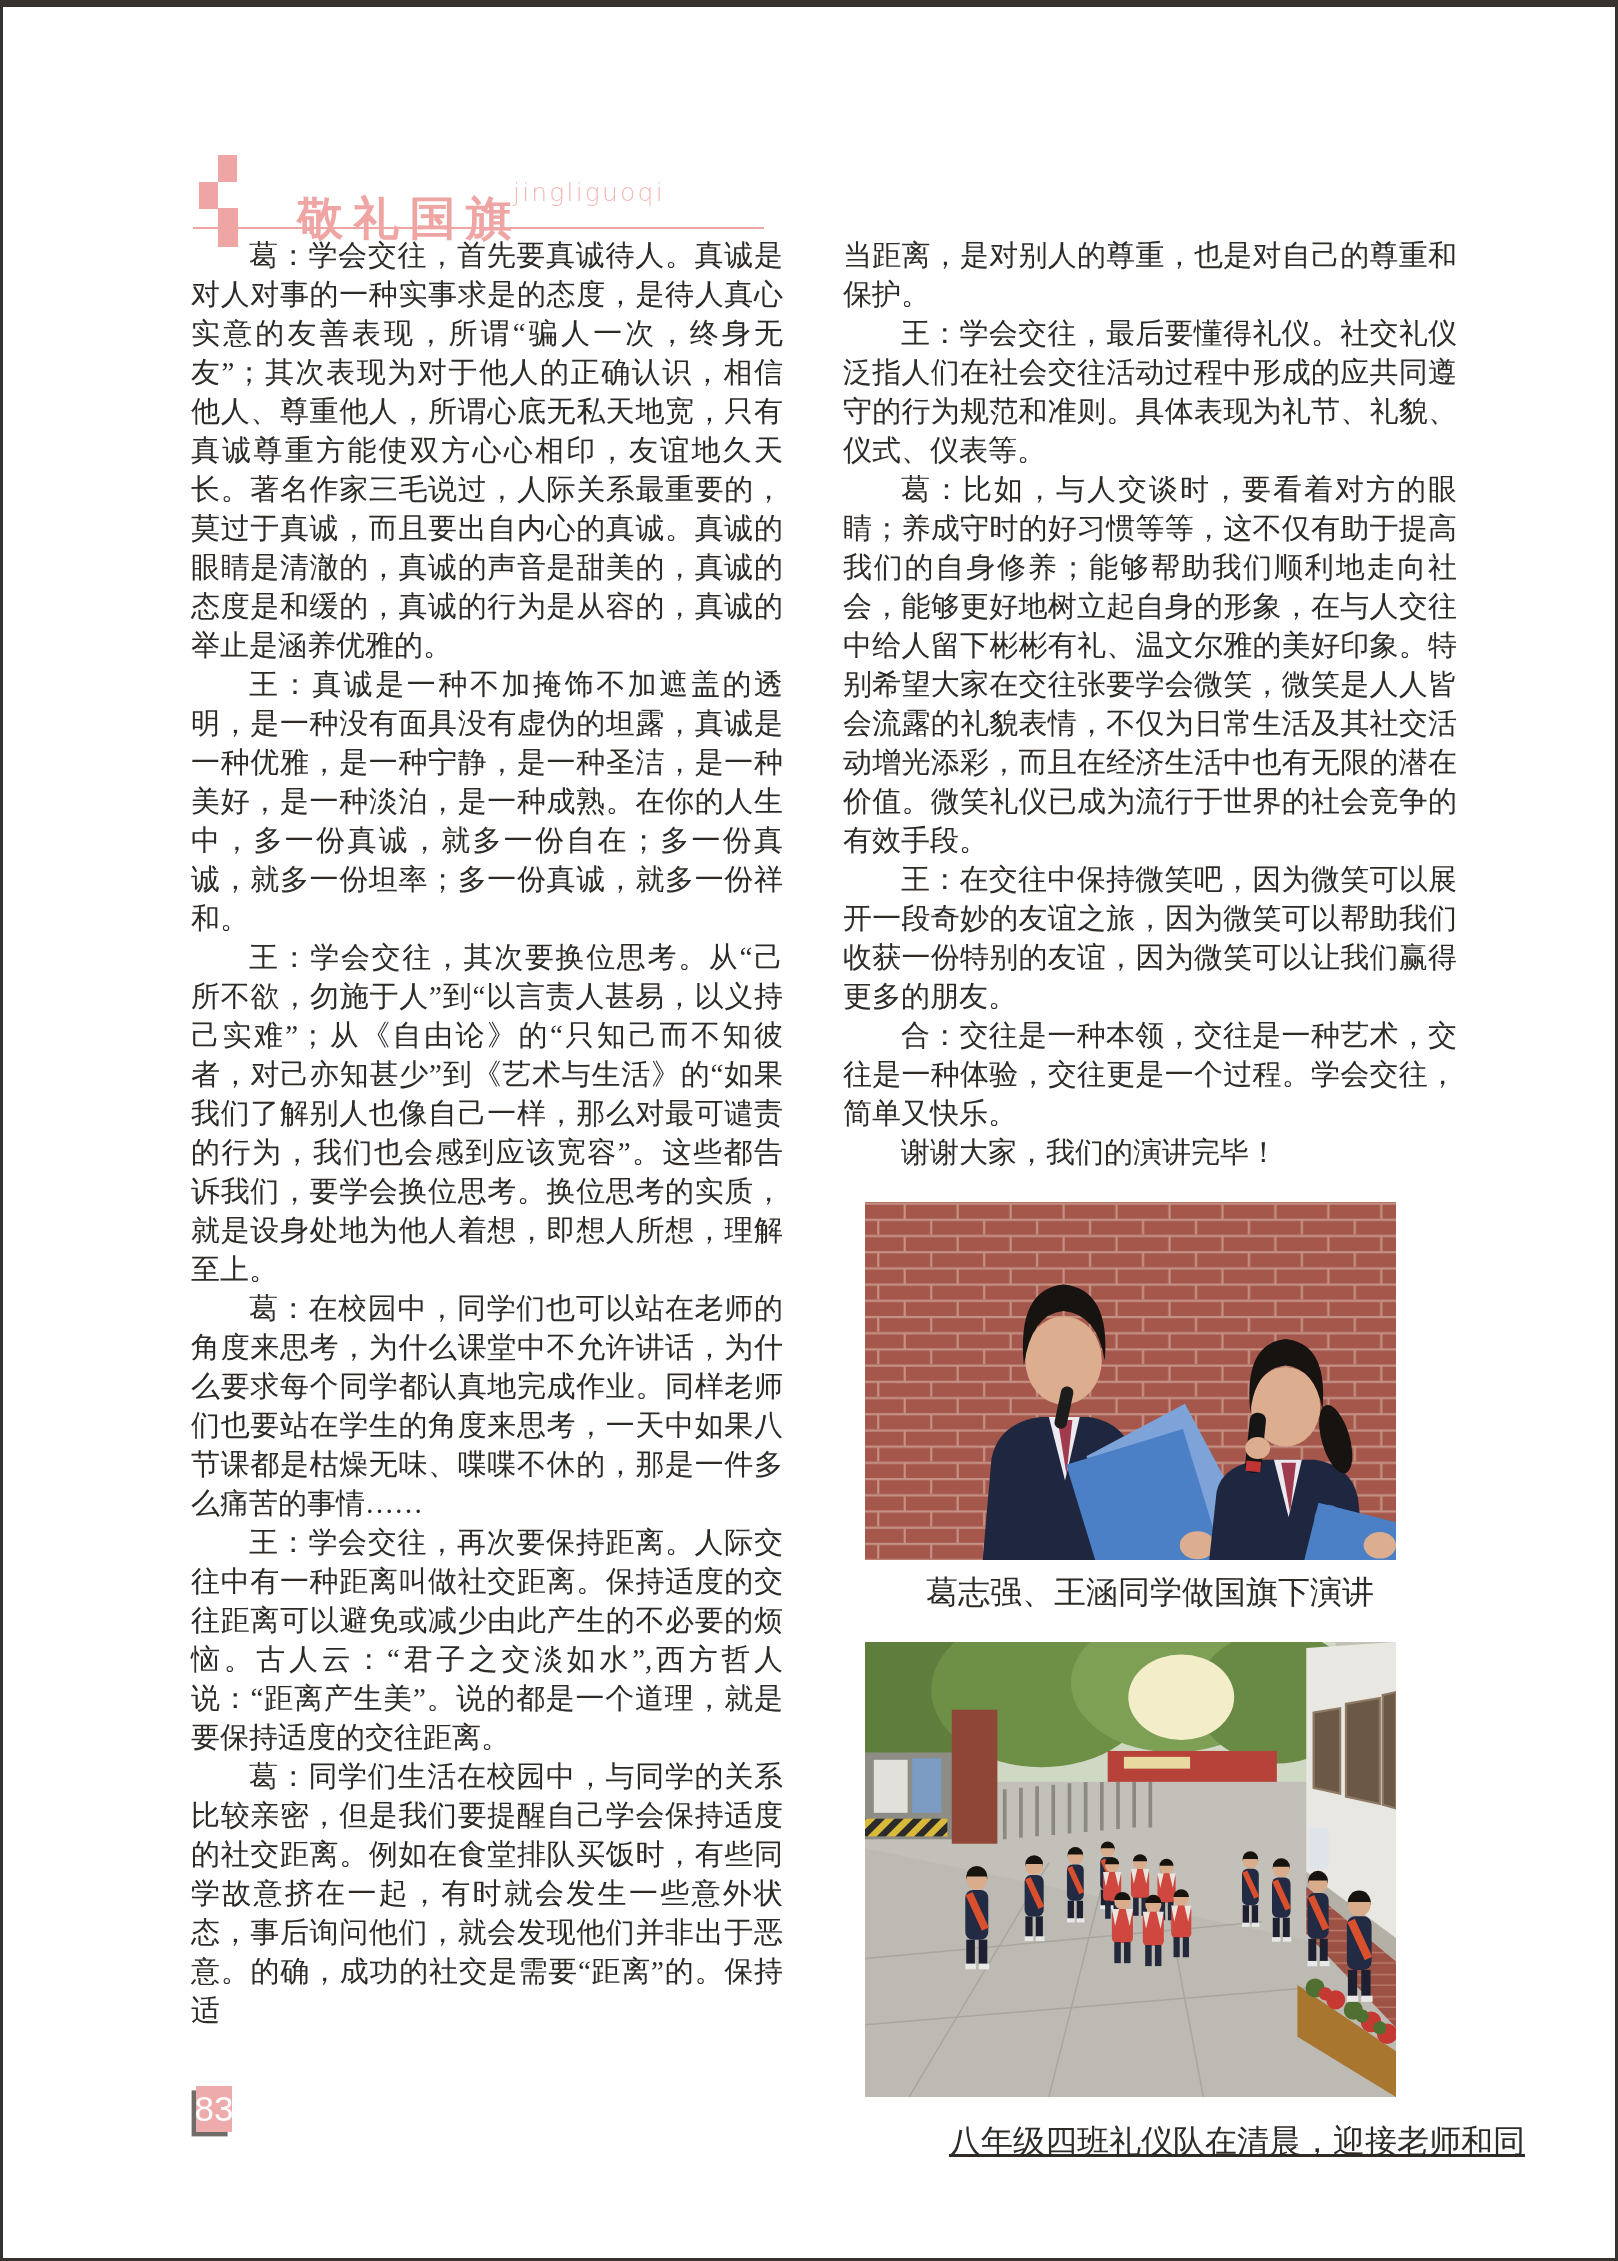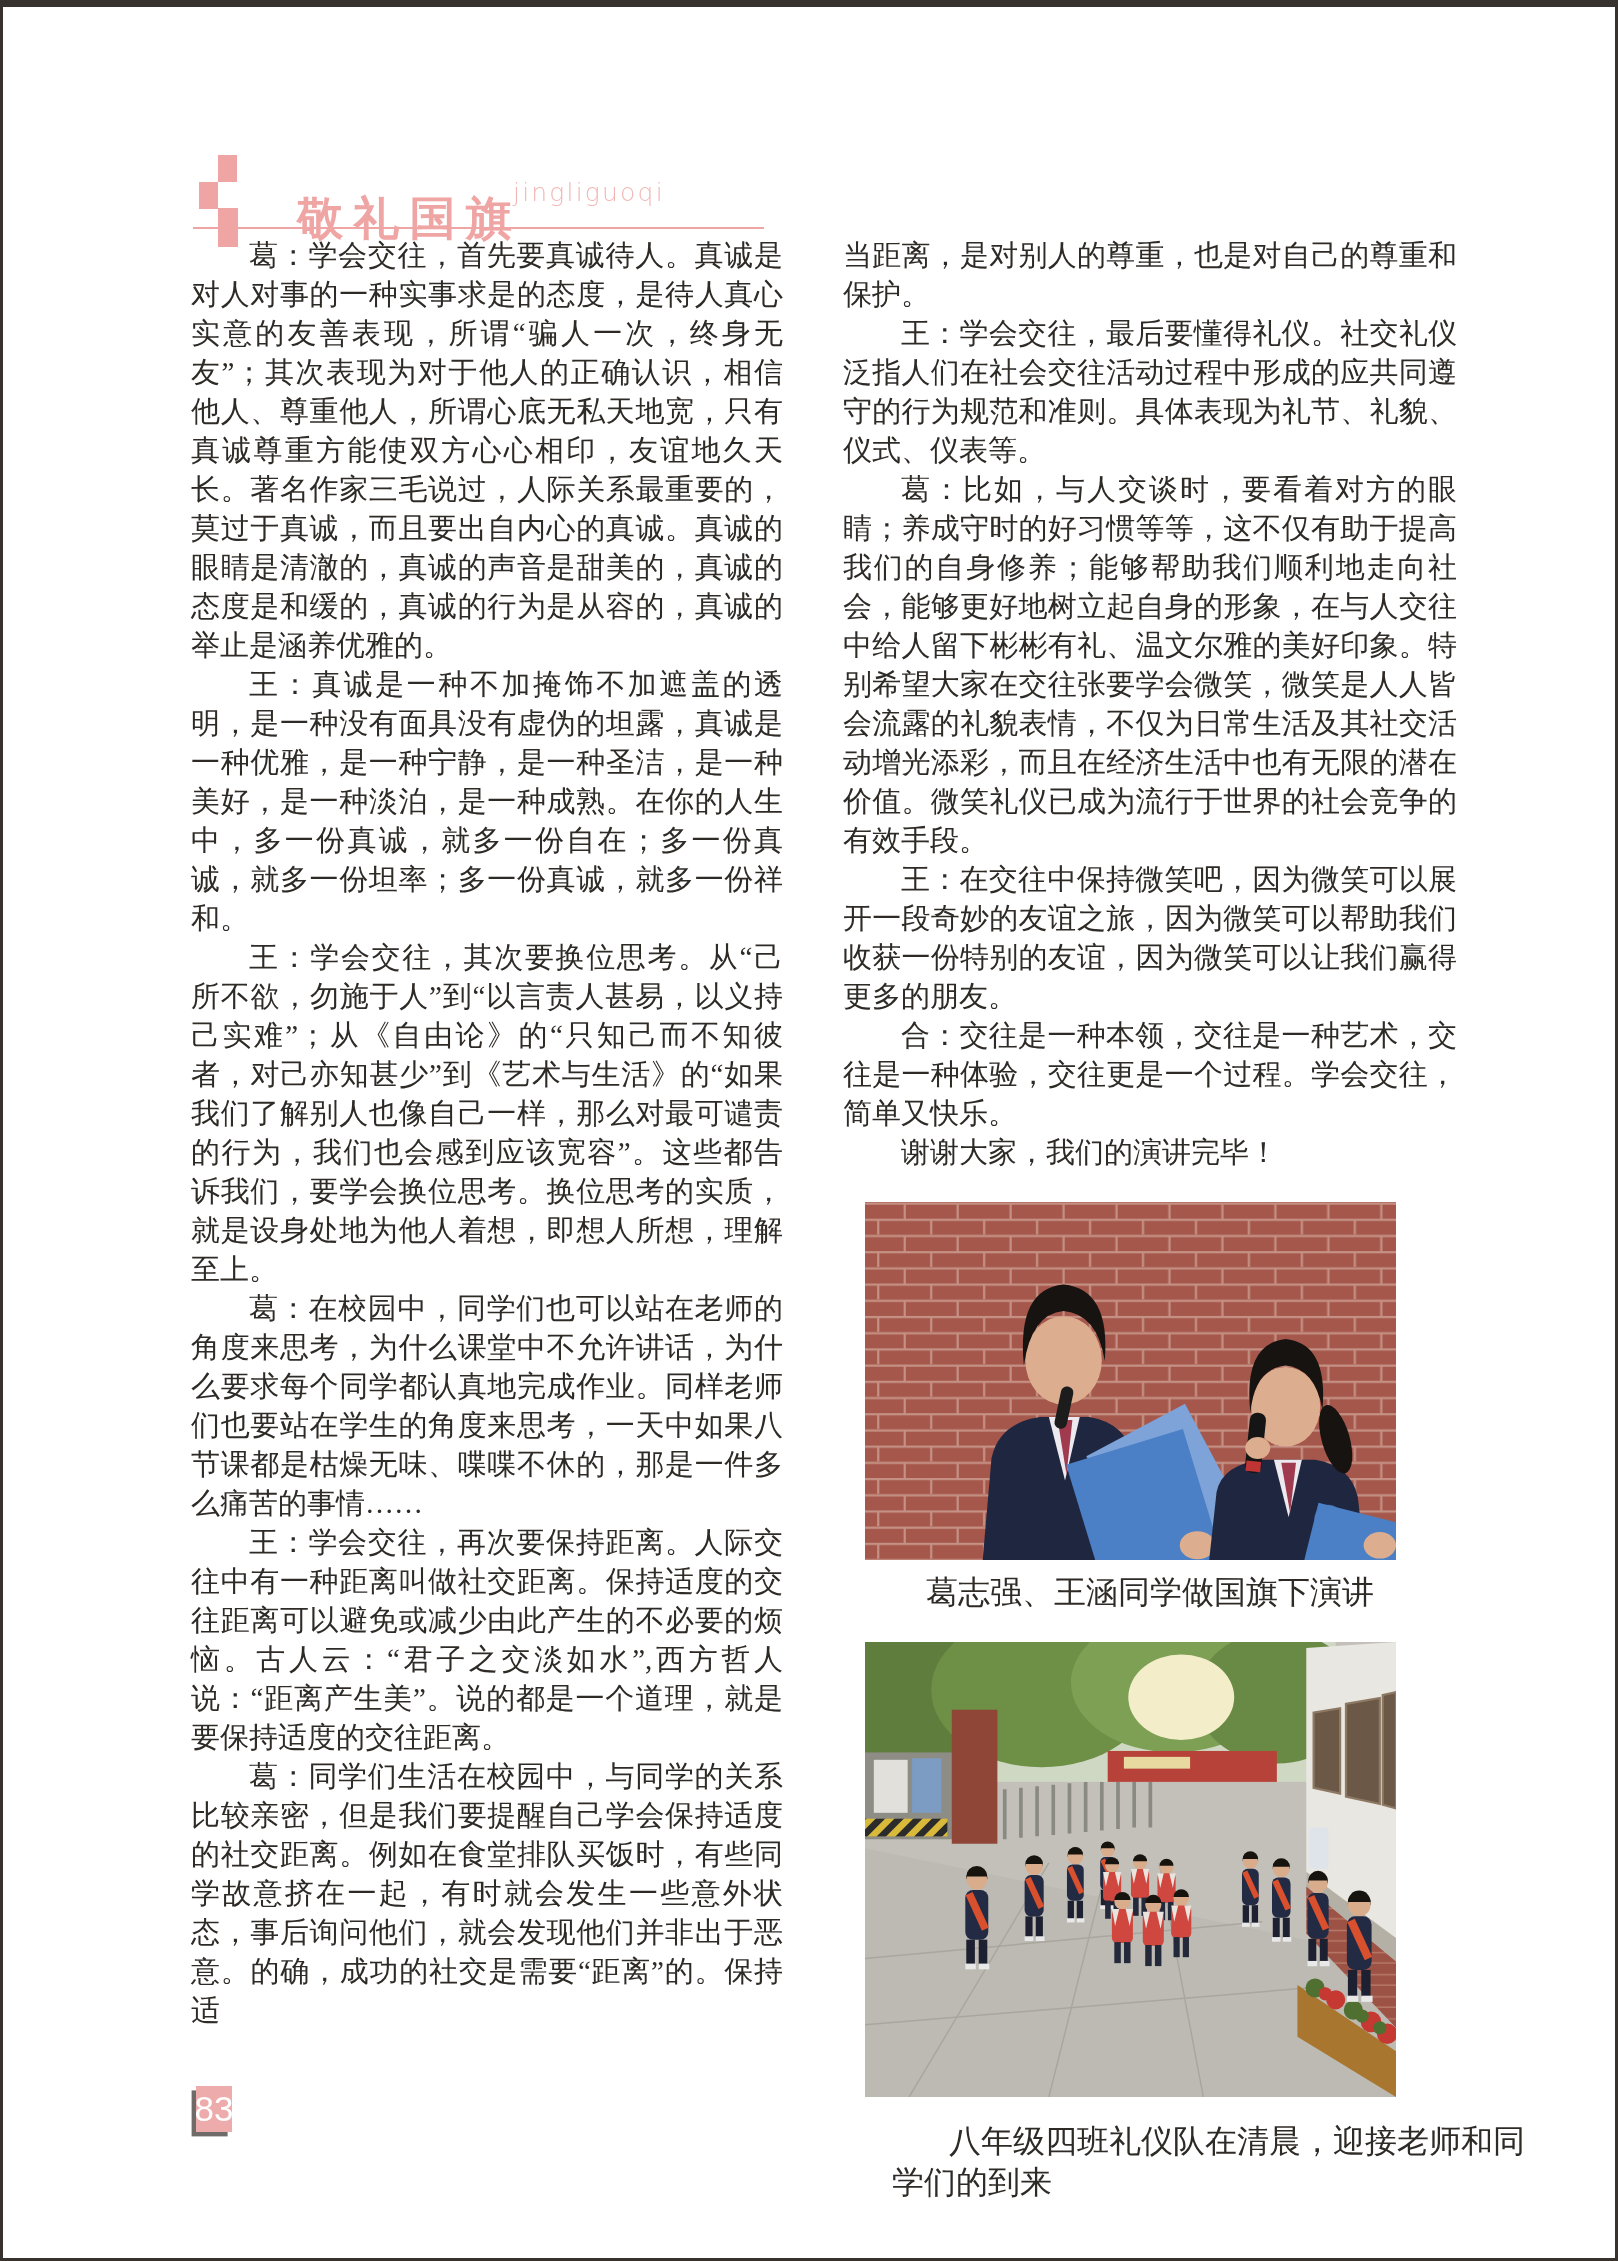--- a/index.html
+++ b/index.html
@@ -40,21 +40,21 @@
   .col p.noindent{text-indent:0;}
   #left-column{left:191px;width:592px;}
   #right-column{left:843px;width:614px;}
 
   
   .figure{position:absolute;overflow:hidden;}
   #figure1{left:865px;top:1202px;width:531px;height:358px;}
   #figure2{left:865px;top:1642px;width:531px;height:455px;}
   .figure svg{display:block;width:100%;height:100%;}
   #caption1{position:absolute;left:843px;top:1573px;width:614px;text-align:center;font-size:32px;line-height:39px;}
-  #caption2{position:absolute;left:892px;top:2121px;width:589px;font-size:32px;line-height:41px;}
+  #caption2{position:absolute;left:892px;top:2121px;width:589px;font-size:32px;line-height:41px;text-decoration:underline;}
   #caption2 .l1{padding-left:57px;white-space:nowrap;}
   #caption2 .l2{white-space:nowrap;}
 
   
   #page-number{
     position:absolute;left:196px;top:2086px;width:36px;height:46px;
     background:var(--page-box-pink,#eeabab);
     box-shadow:-4.4px 4.4px 0 var(--shadow-gray,#6f6b68);
     color:#ffffff;font-family:"Liberation Sans","DejaVu Sans",sans-serif;
     font-size:35px;display:flex;align-items:center;justify-content:center;
@@ -232,17 +232,16 @@
     <use href="#walker" transform="translate(336,298) scale(0.95)"></use>
     <use href="#walker" transform="translate(374,294) scale(0.95)"></use>
     <use href="#walker" transform="translate(410,300) scale(0.95)"></use>
     <use href="#walker" transform="translate(350,346) scale(1.10)"></use>
     <use href="#walker" transform="translate(392,350) scale(1.10)"></use>
     <use href="#walker" transform="translate(430,342) scale(1.05)"></use>
   </svg>
 </div>
 <div id="caption2">
   <div class="l1">八年级四班礼仪队在清晨，迎接老师和同</div>
-  <div class="l2">学们的到来</div>
 </div>
 
 <div id="page-number">83</div>
 
 
 </body></html>

